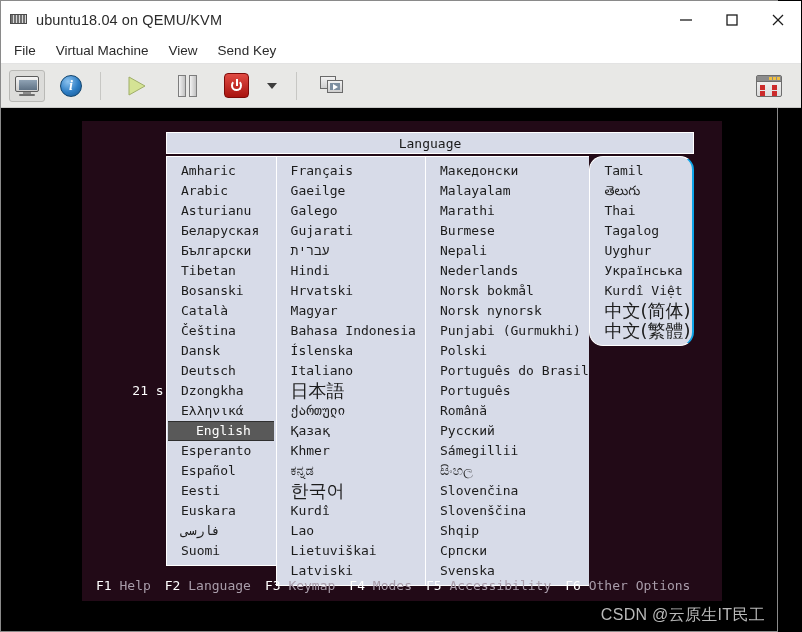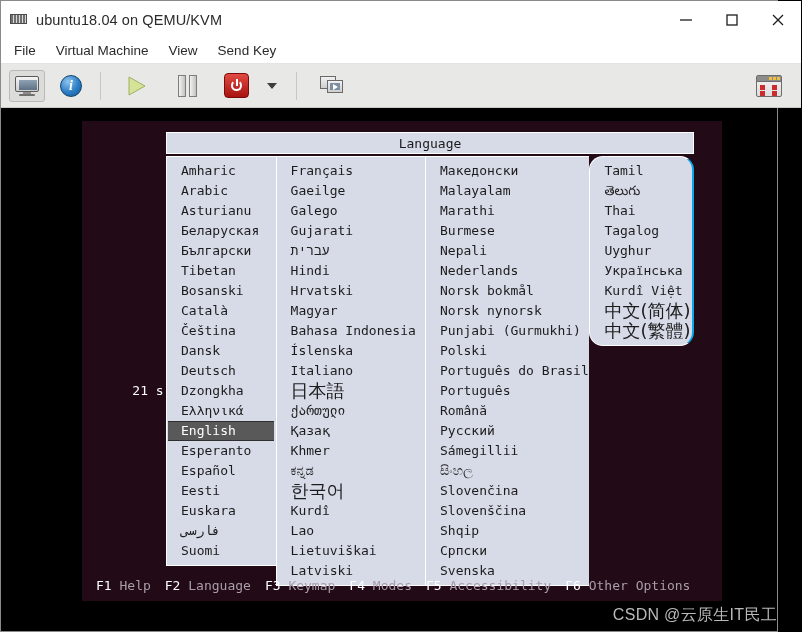--- a/index.html
+++ b/index.html
@@ -240,39 +240,39 @@
     white-space: nowrap;
     font-family: "DejaVu Sans Mono", "Liberation Mono", monospace;
   }
   .lang-item.selected {
     background: #595959;
     color: #ffffff;
     border-top: 1px solid #2f2f2f;
     border-bottom: 1px solid #2f2f2f;
     height: 20px; line-height: 18px;
     margin-left: 1px; margin-right: 2px;
-    padding-left: 13px;
+    padding-left: 28px;
   }
   .lang-item.cjk { font-family: "DejaVu Sans", sans-serif; font-size: 18px; }
 
   .fkeys {
     position: absolute; left: 0; bottom: 8px;
     width: 640px;
     display: flex; align-items: center;
     font-size: 13px;
     font-family: "DejaVu Sans Mono", "Liberation Mono", monospace;
     padding-left: 14px;
   }
   .fkey { margin-right: 14px; white-space: nowrap; }
   .fkey .k { color: #ffffff; }
   .fkey .d { color: #a99daa; }
 
   
   .watermark {
-    position: absolute; right: 0; bottom: 5px;
+    position: absolute; right: 12px; bottom: 5px;
     color: #b9b9b9; font-size: 16px;
     font-family: "Liberation Sans", sans-serif;
     letter-spacing: .3px;
   }
 </style>
 </head>
 <body>
 
 <div id="app">
   <div class="win-frame">

